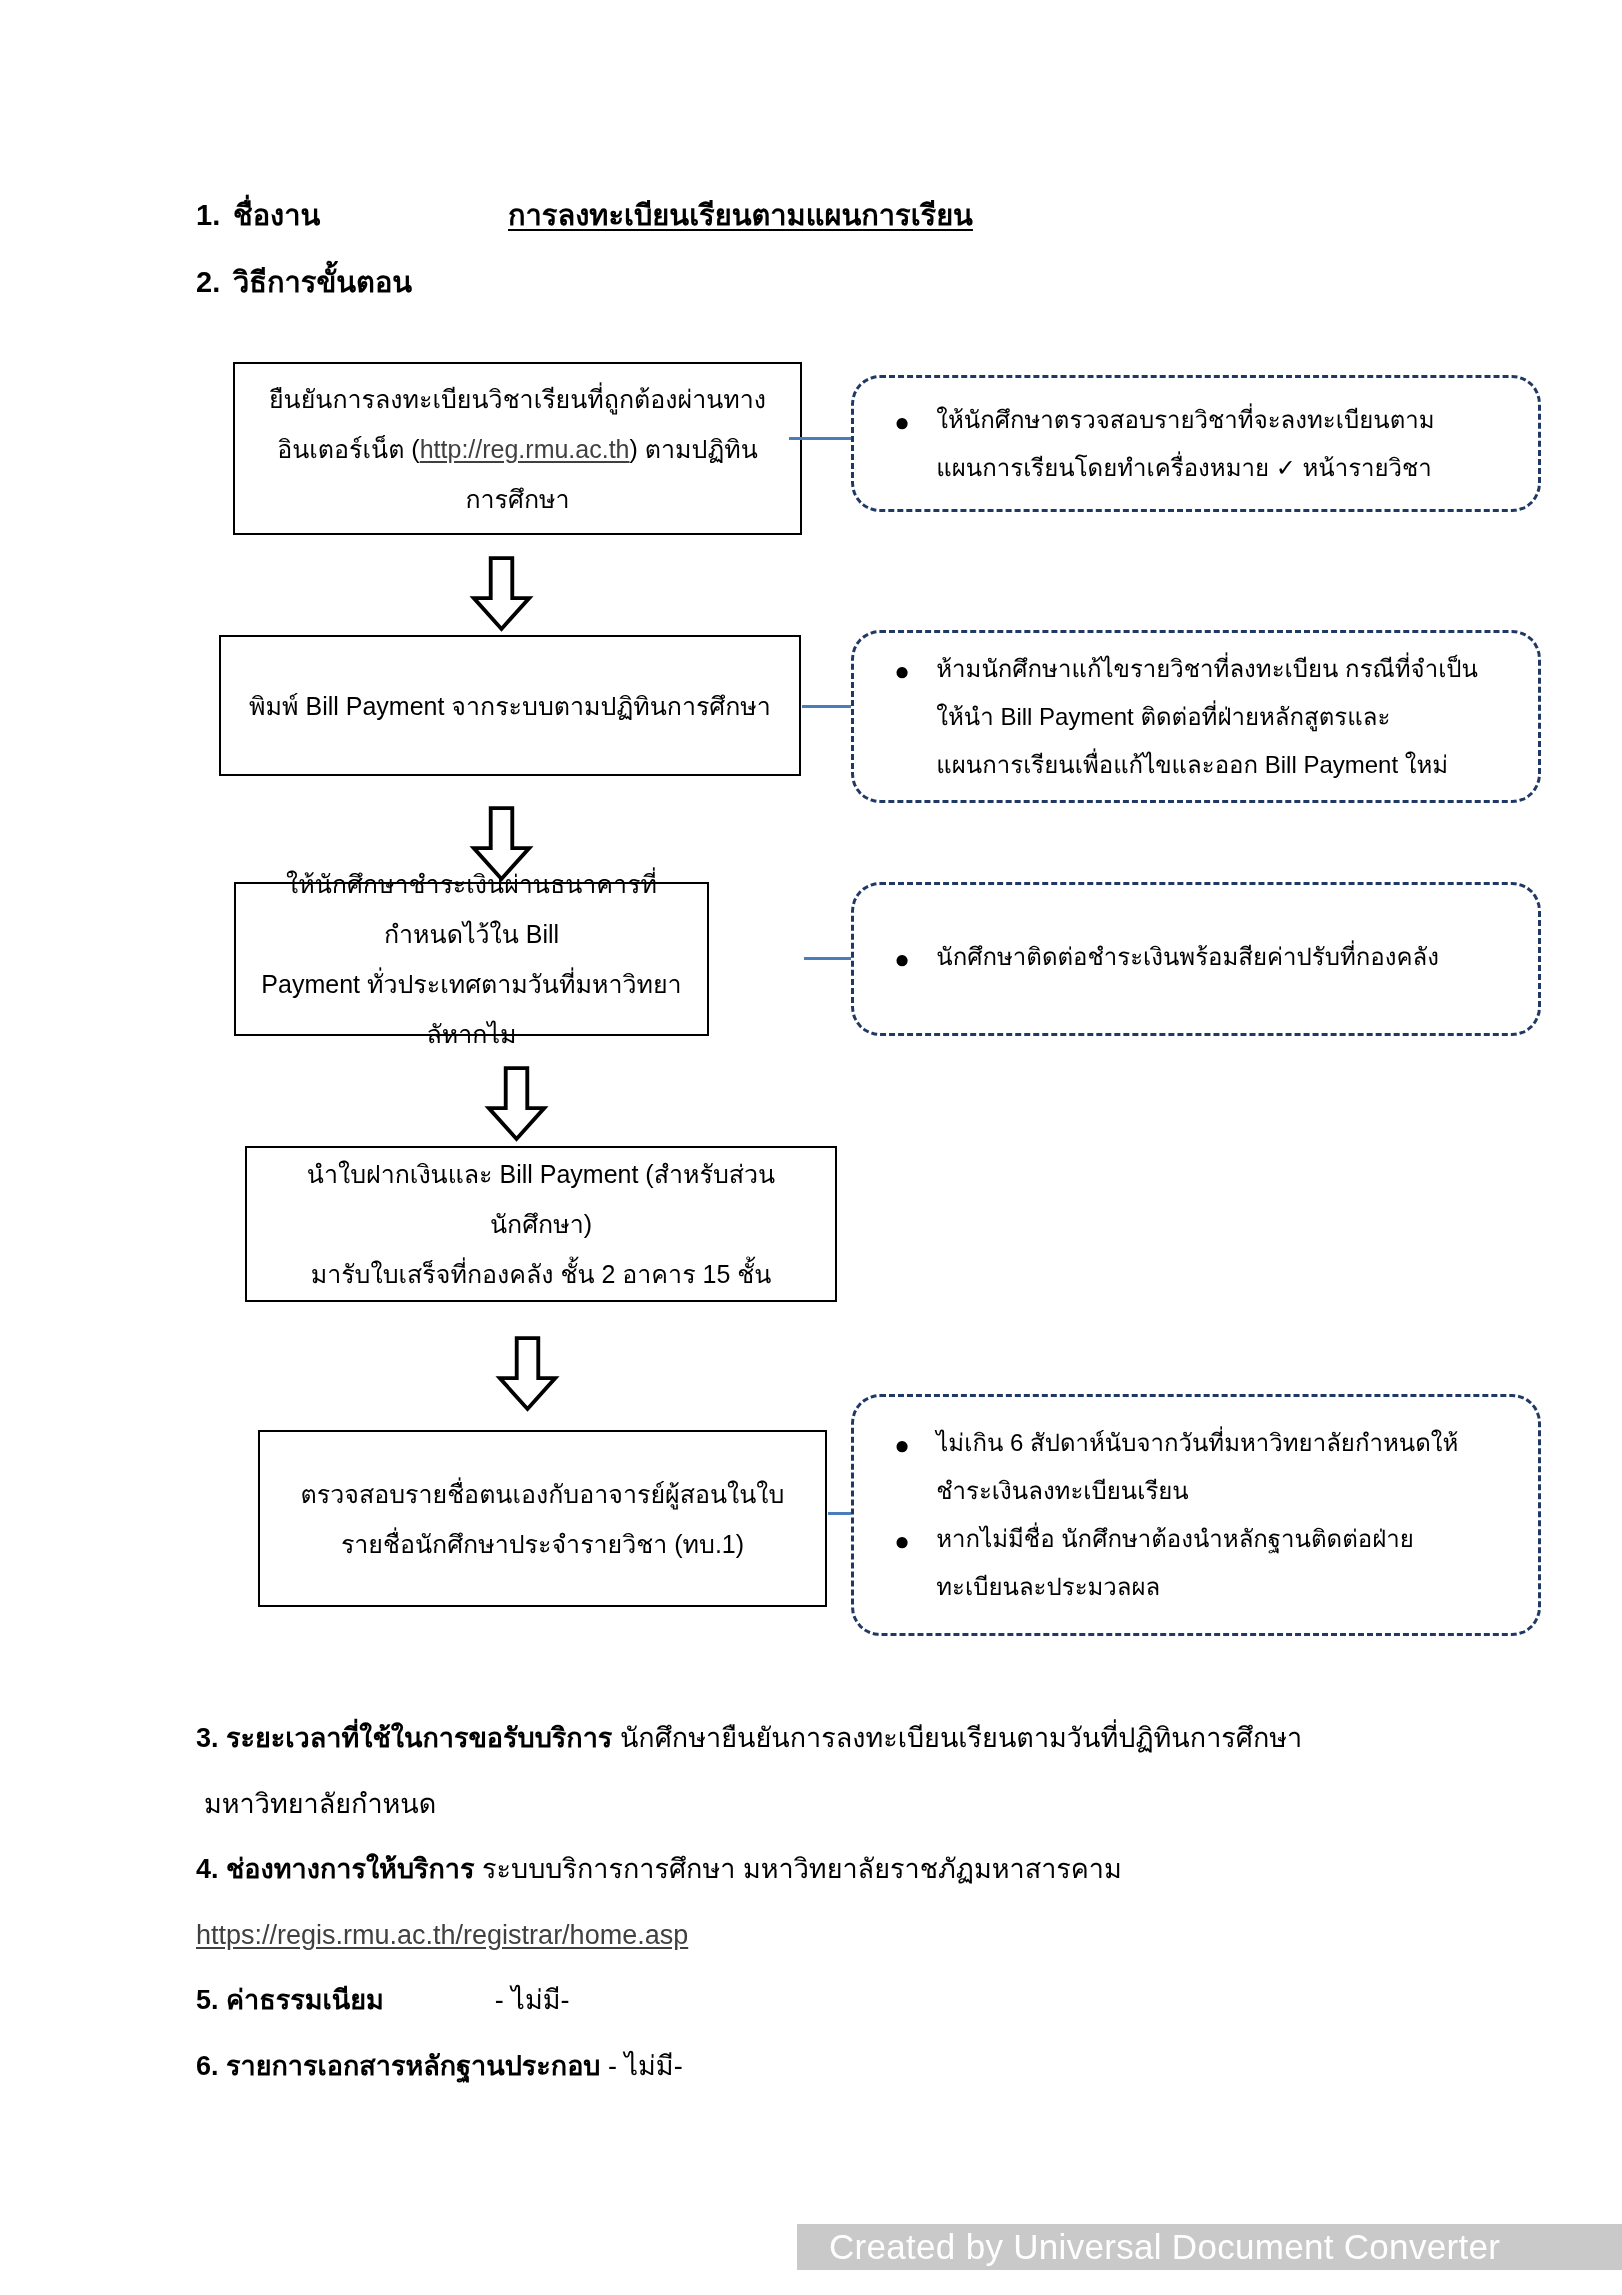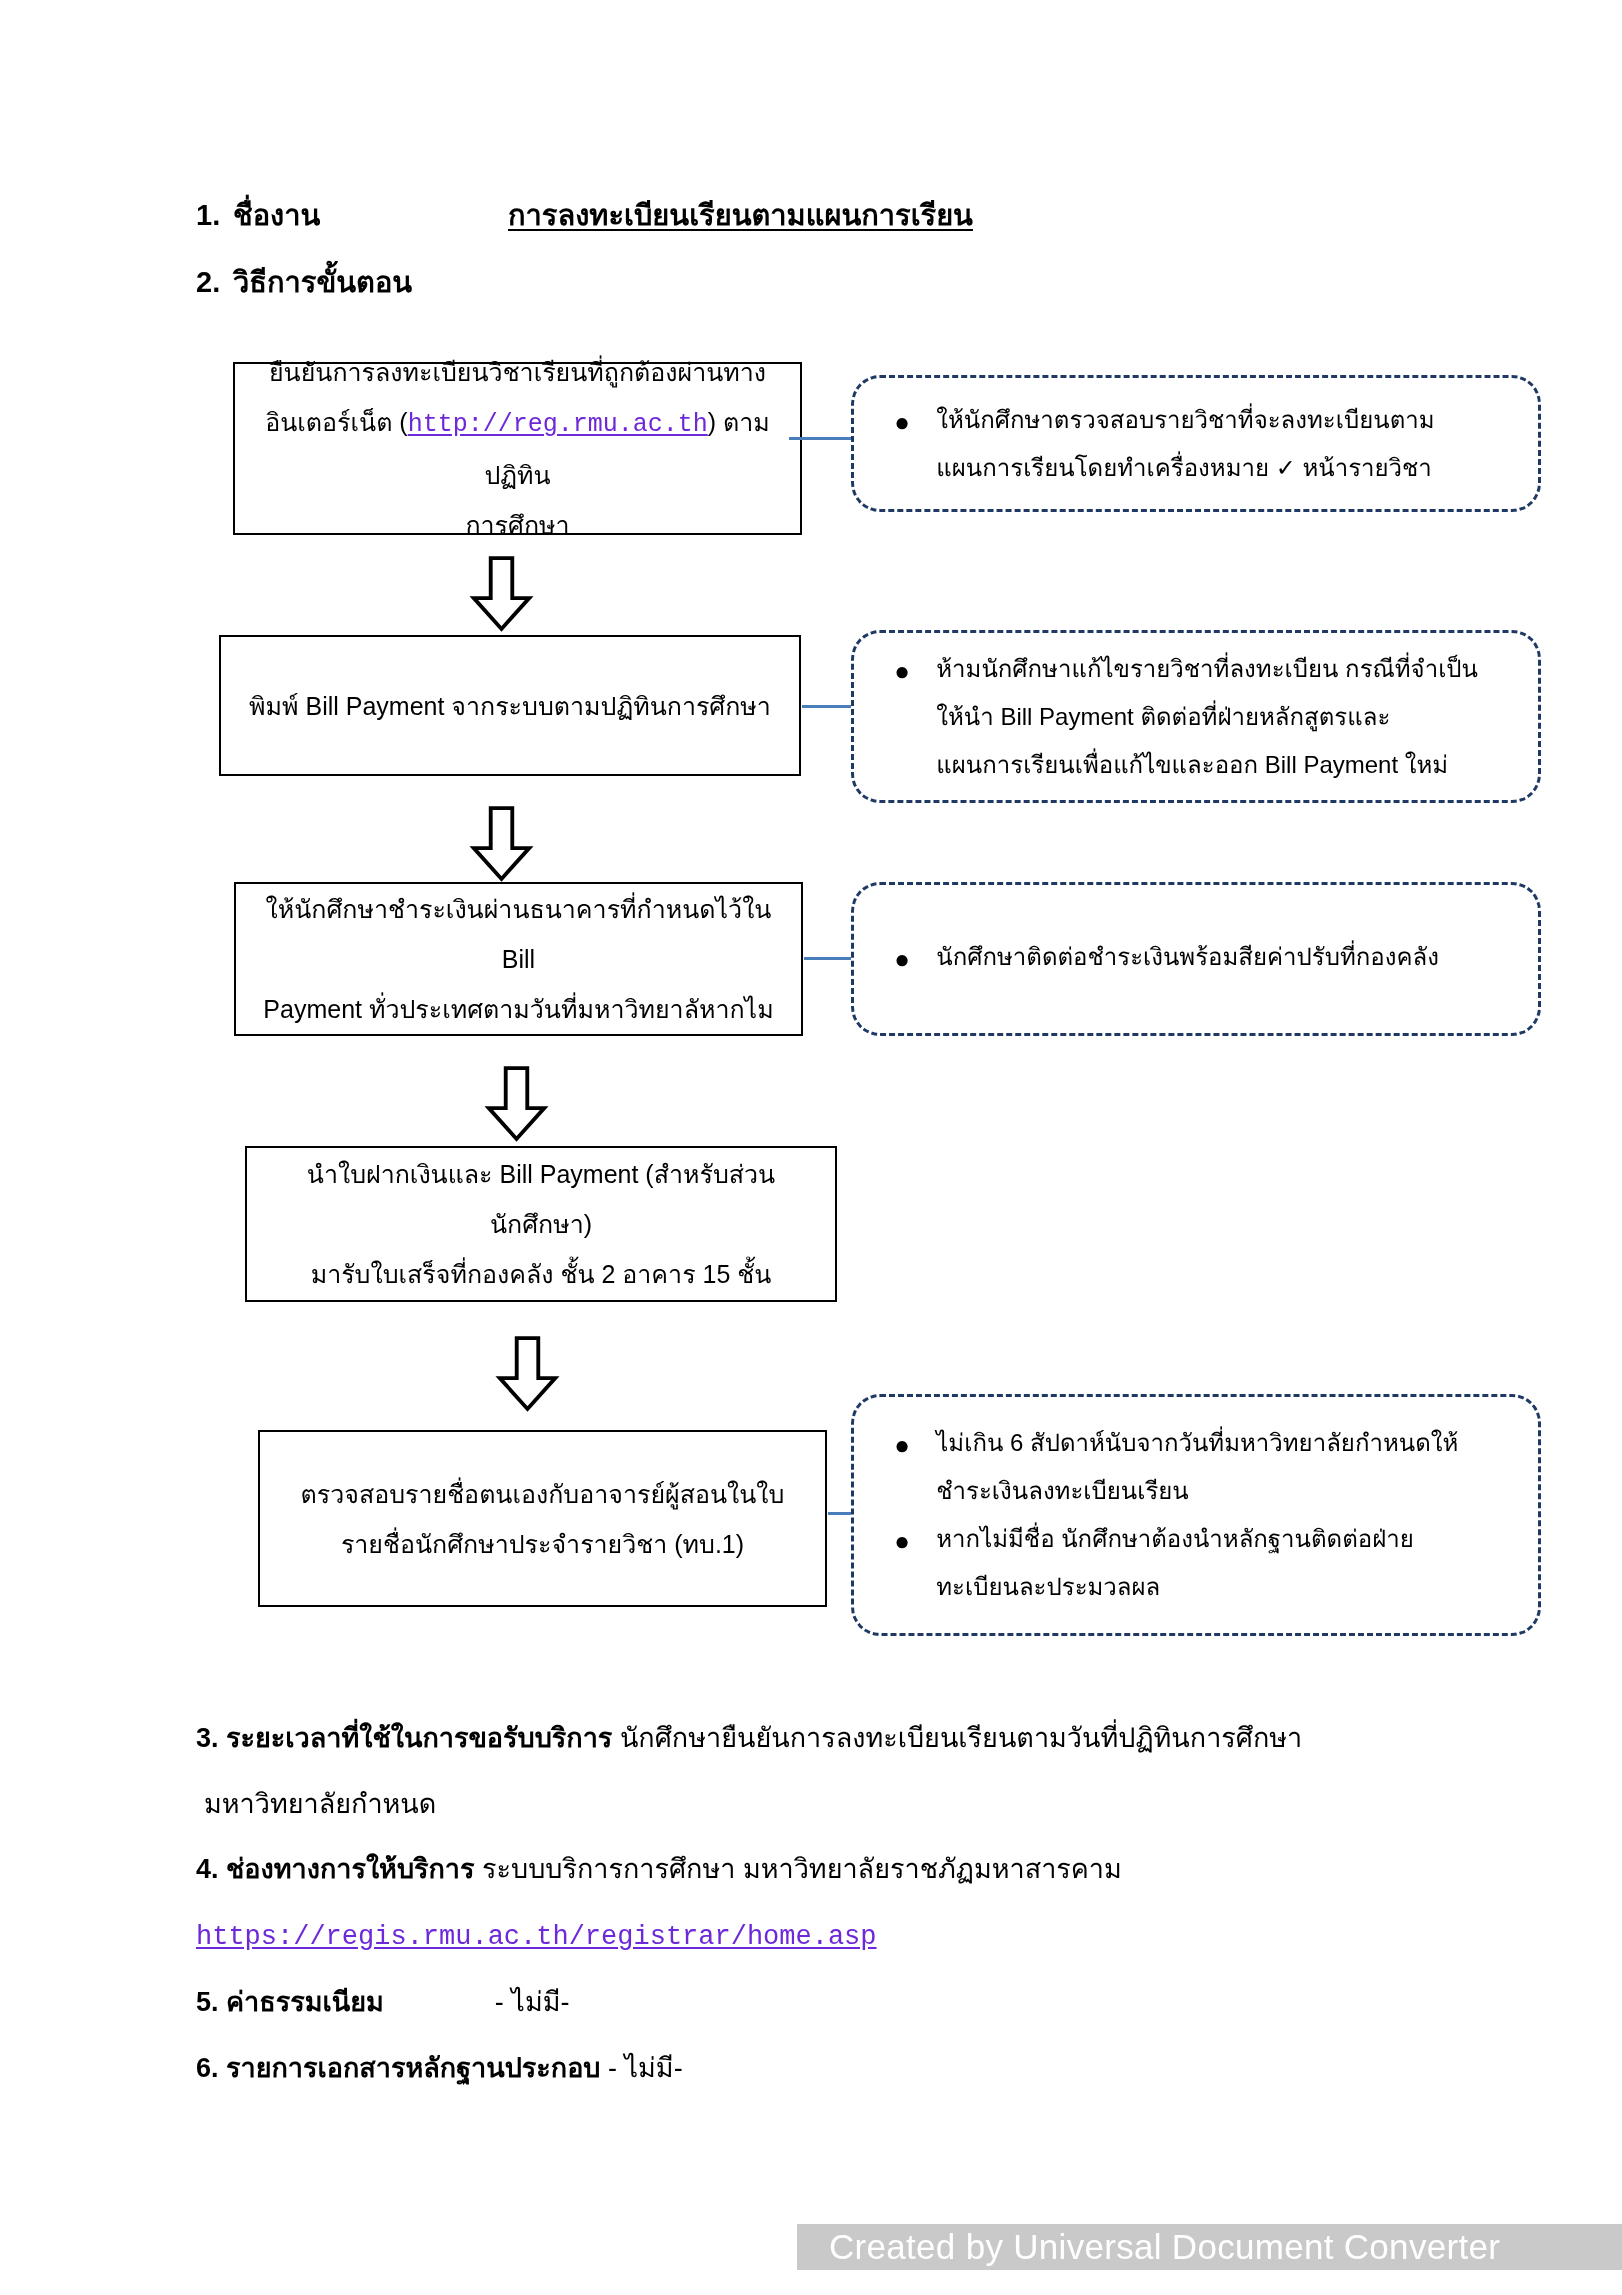--- a/index.html
+++ b/index.html
@@ -96,24 +96,23 @@
     padding-left: 18.3px;
     color: #000000;
   }
   .bullet-text {
     flex: 1 1 auto;
   }
   .bullet-text .ln { display: block; }
   .u { text-decoration: underline; text-underline-offset: 3.3px; }
 
   .link {
-    color: #6d28d9;
+    color: #404040;
     text-decoration: underline;
     text-underline-offset: 3.3px;
-    font-family: Liberation Mono, monospace;
   }
 
   
   .connector {
     position: absolute;
     height: 2.6px;
     background: #4a7ebb;
   }
 
   
@@ -217,21 +216,21 @@
         </span>
       </div>
     </div>
 
     <div class="down-arrow" style="left:463px; top:805px;">
       <svg viewBox="0 0 100 100" xmlns="http://www.w3.org/2000/svg">
         <polygon points="36,4 64,4 64,56 86,56 50,96 14,56 36,56" fill="#ffffff" stroke="#000000" stroke-width="5"></polygon>
       </svg>
     </div>
 
-    <div class="proc-box" style="left:234px; top:882px; width:569px; height:154px;">
+    <div class="proc-box" style="left:234px; top:882px; width:475px; height:154px;">
       <div>
         <span class="ln">ให้นักศึกษาชำระเงินผ่านธนาคารที่กำหนดไว้ใน Bill</span>
         <span class="ln">Payment ทั่วประเทศตามวันที่มหาวิทยาลัหากไม</span>
       </div>
     </div>
     <div class="connector" style="left:804px; top:957px; width:62px;"></div>
     <div class="callout" style="left:851px; top:882px; width:690px; height:154px;">
       <div class="bullet-row">
         <span class="bullet-dot">●</span>
         <span class="bullet-text">

